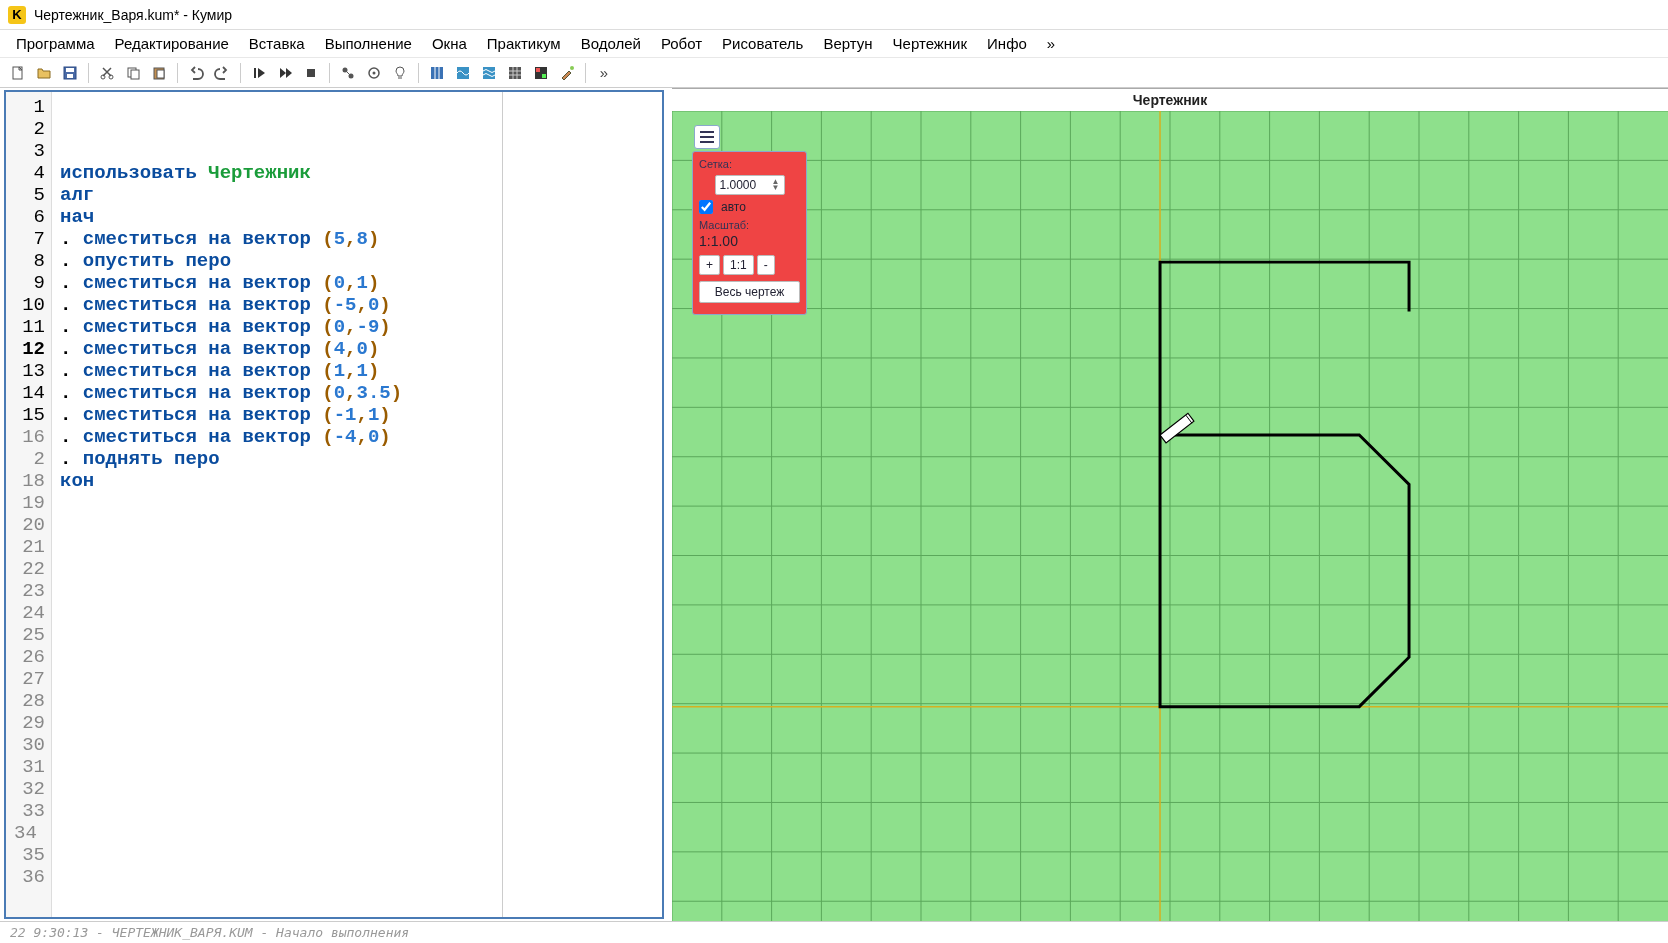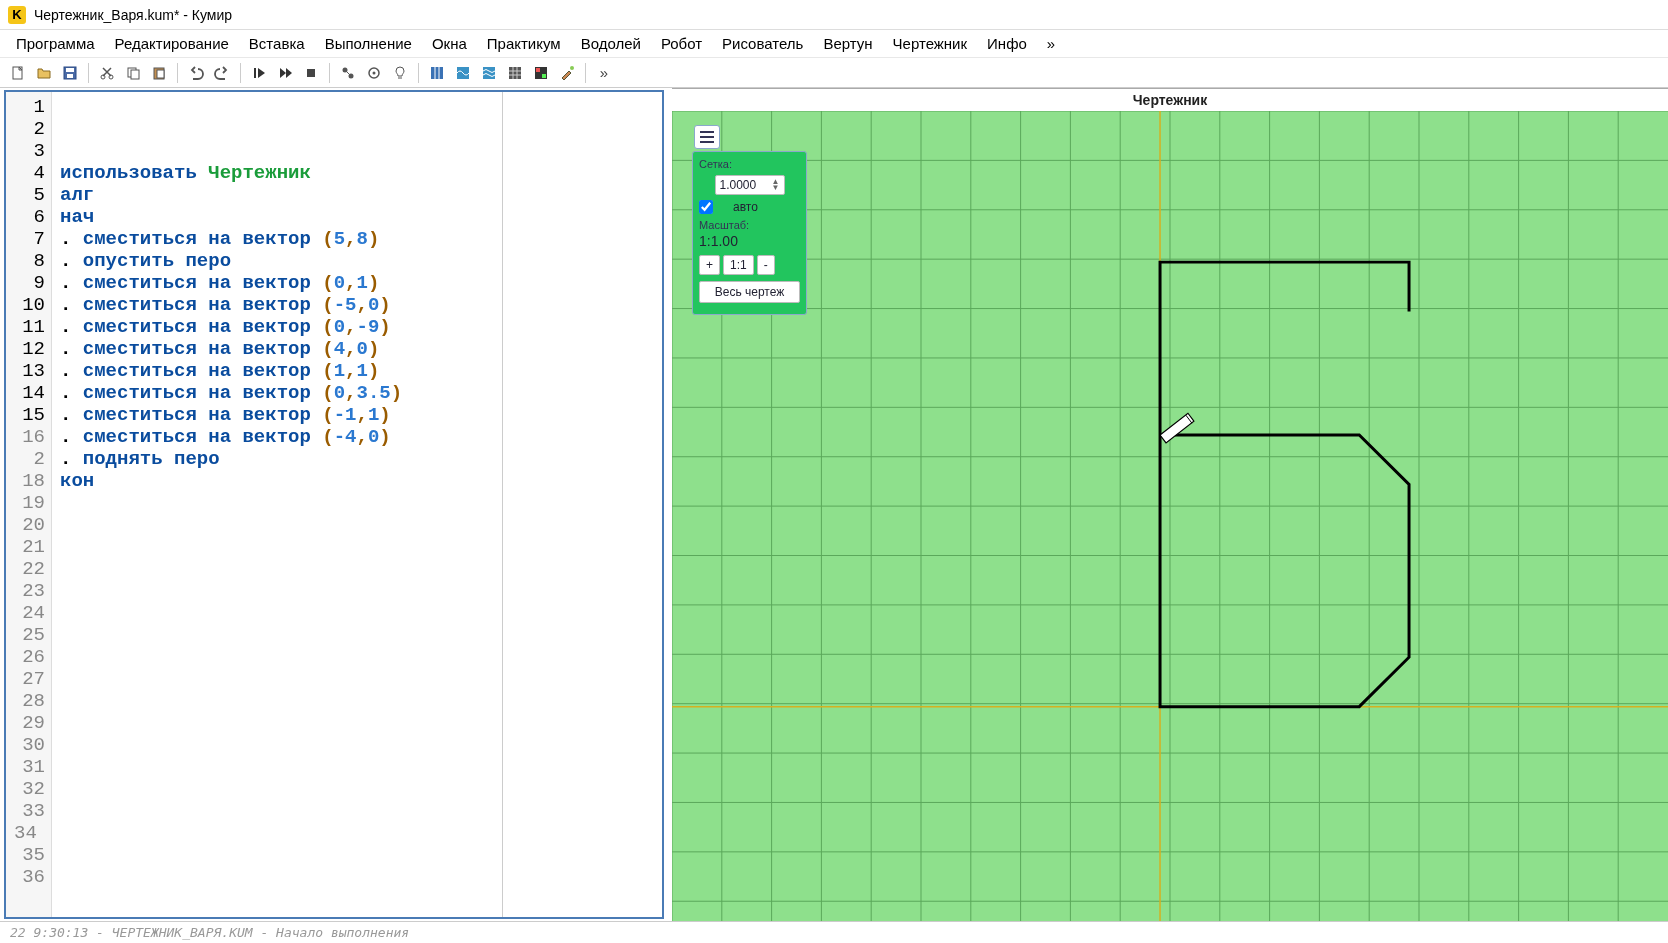--- a/index.html
+++ b/index.html
@@ -140,21 +140,21 @@
   .canvas-svg {
     width: 100%;
     height: 100%;
     display: block;
   }
   .control-panel {
     position: absolute;
     left: 20px;
     top: 40px;
     width: 115px;
-    background: #22c55e;
+    background: #ef4444;
     border: 1px solid #8aa8cc;
     border-radius: 3px;
     padding: 6px;
     font-size: 12px;
     color: #223;
   }
   .hamburger {
     position: absolute;
     left: 22px;
     top: 14px;
@@ -204,21 +204,21 @@
     height: 22px;
     border-top: 1px solid #ccc;
     display: flex;
     align-items: center;
     padding: 0 10px;
     font-style: italic;
     color: #999;
     font-size: 13px;
     font-family: "Consolas", monospace;
   }
-  .chk { display:flex; align-items:center; gap:20px; }
+  .chk { display:flex; align-items:center; gap:8px; }
   .chk input { width:14px; height:14px; }
 </style>
 </head>
 <body>
 
 <div class="titlebar">
   <span class="app-icon">K</span>
   <span>Чертежник_Варя.kum* - Кумир</span>
 </div>
 
@@ -385,21 +385,21 @@
           <div class="active" style="line-height: 22px; height: 22px;">2</div>
           <div class="active" style="line-height: 22px; height: 22px;">3</div>
           <div class="active" style="line-height: 22px; height: 22px;">4</div>
           <div class="active" style="line-height: 22px; height: 22px;">5</div>
           <div class="active" style="line-height: 22px; height: 22px;">6</div>
           <div class="active" style="line-height: 22px; height: 22px;">7</div>
           <div class="active" style="line-height: 22px; height: 22px;">8</div>
           <div class="active" style="line-height: 22px; height: 22px;">9</div>
           <div class="active" style="line-height: 22px; height: 22px;">10</div>
           <div class="active" style="line-height: 22px; height: 22px;">11</div>
-          <div class="active" style="line-height: 22px; height: 22px;">12</div>
+          <div class="active" style="line-height: 22px; height: 22px; font-weight: bold;">12</div>
           <div class="active" style="line-height: 22px; height: 22px;">13</div>
           <div class="active" style="line-height: 22px; height: 22px;">14</div>
           <div class="active" style="line-height: 22px; height: 22px;">15</div>
           <div style="line-height: 22px; height: 22px;">16</div>
           <div style="line-height: 22px; height: 22px;">2</div>
           <div style="line-height: 22px; height: 22px;">18</div>
           <div style="line-height: 22px; height: 22px;">19</div>
           <div style="line-height: 22px; height: 22px; text-align: right;">20</div>
           <div style="line-height: 22px; height: 22px;">21</div>
           <div style="line-height: 22px; height: 22px;">22</div>

